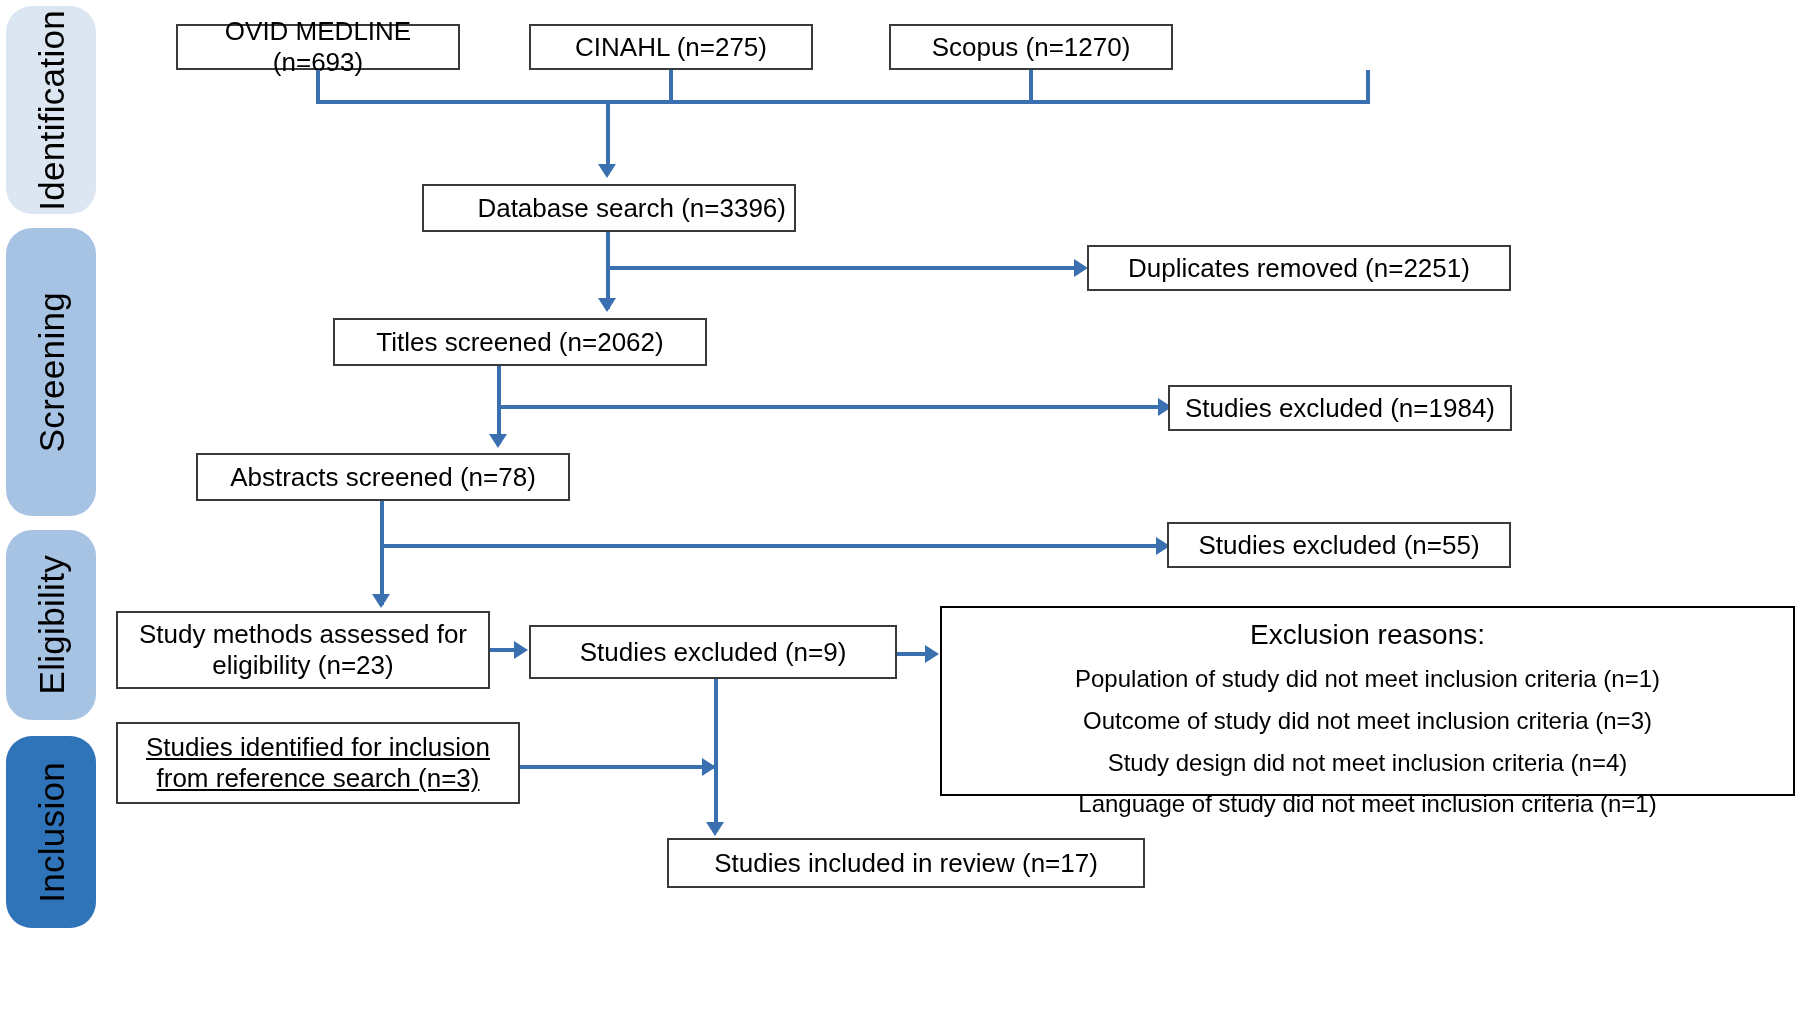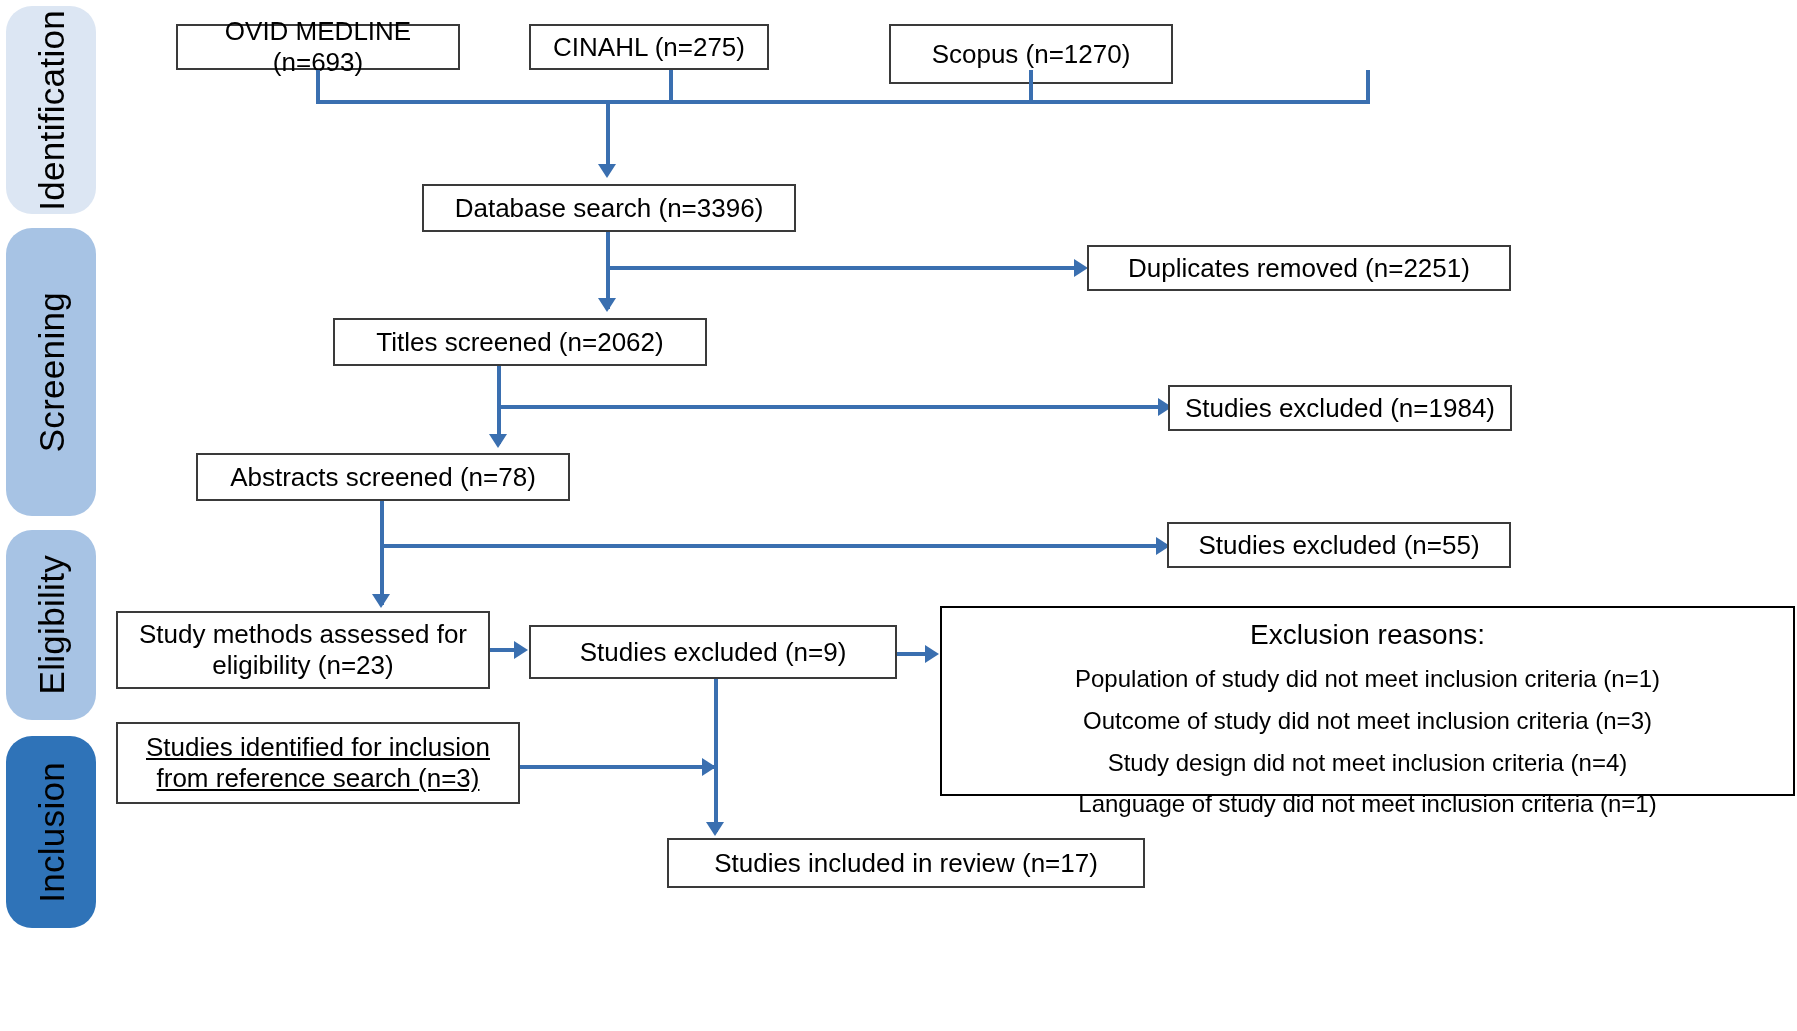--- a/index.html
+++ b/index.html
@@ -121,40 +121,40 @@
   </div>
 
   <div class="stage stage-incl" style="left:6px; top:736px; width:90px; height:192px;">
     <span class="stage-text">Inclusion</span>
   </div>
 
   <div class="box" style="left:176px; top:24px; width:284px; height:46px;">
     <span>OVID MEDLINE (n=693)</span>
   </div>
 
-  <div class="box" style="left:529px; top:24px; width:240px; height:46px;">
+  <div class="box" style="left:529px; top:24px; width:284px; height:46px;">
     <span>CINAHL (n=275)</span>
   </div>
 
-  <div class="box" style="left:889px; top:24px; width:284px; height:60px;">
+  <div class="box" style="left:889px; top:24px; width:284px; height:46px;">
     <span>Scopus (n=1270)</span>
   </div>
 
 
   <div class="ln v" style="left:316px; top:70px; height:32px;"></div>
   <div class="ln v" style="left:669px; top:70px; height:32px;"></div>
   <div class="ln v" style="left:1029px; top:70px; height:32px;"></div>
   <div class="ln v" style="left:1366px; top:70px; height:32px;"></div>
 
   <div class="ln h" style="left:316px; top:100px; width:1054px;"></div>
 
   <div class="ln v" style="left:606px; top:100px; height:66px;"></div>
   <div class="arrow-down" style="left:598px; top:164px;"></div>
 
-  <div class="box" style="left:422px; top:184px; width:374px; height:48px;">
+  <div class="box" style="left:422px; top:184px; width:374px; height:48px;justify-content:flex-end;">
     <span>Database search (n=3396)</span>
   </div>
 
   <div class="ln v" style="left:606px; top:232px; height:77px;"></div>
   <div class="ln h" style="left:606px; top:266px; width:472px;"></div>
   <div class="arrow-right" style="left:1074px; top:259px;"></div>
   <div class="arrow-down" style="left:598px; top:298px;"></div>
 
   <div class="box" style="left:1087px; top:245px; width:424px; height:46px;">
     <span>Duplicates removed (n=2251)</span>

